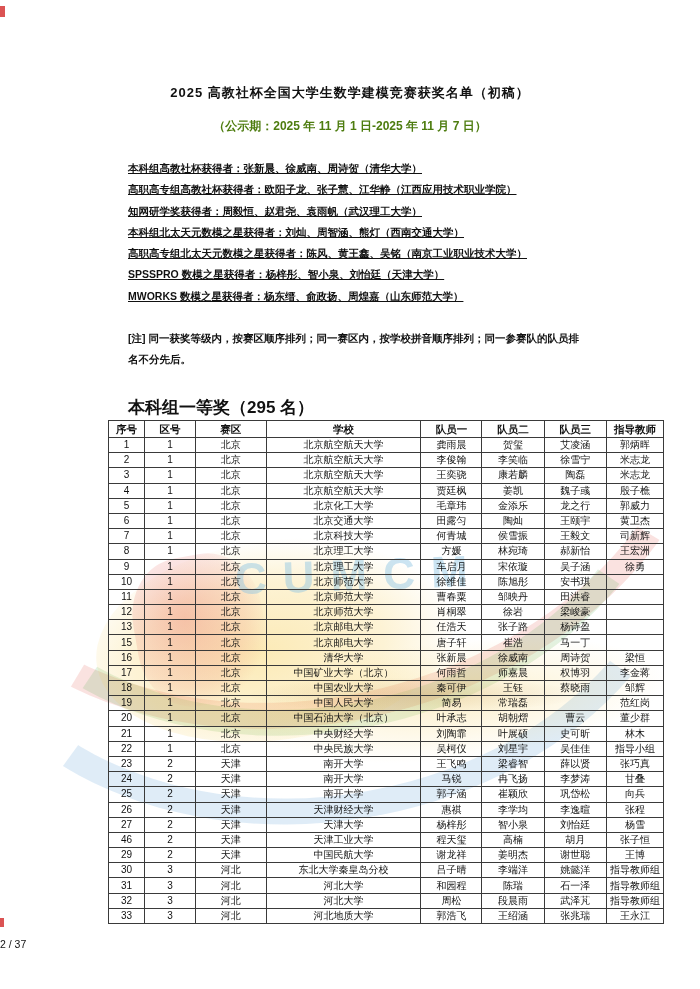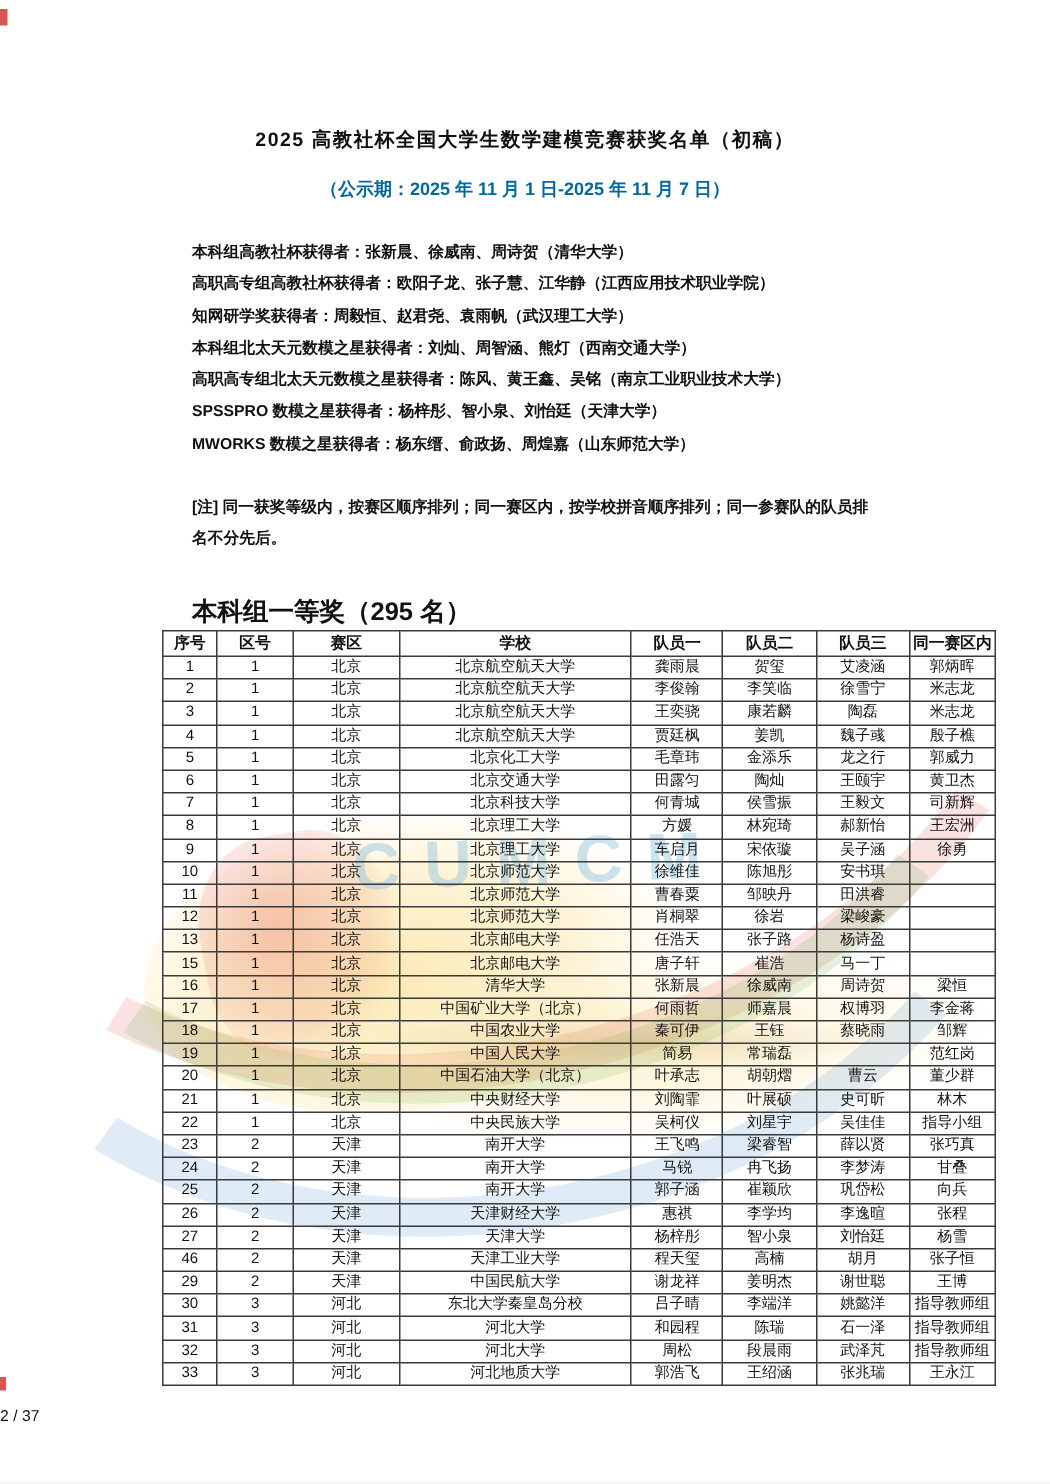--- a/index.html
+++ b/index.html
@@ -61,27 +61,27 @@
 
   
   .content{position:relative;z-index:1;}
   .doc-title{
     position:absolute;left:0;top:84px;width:700px;
     text-align:center;font-size:13px;font-weight:bold;color:#111;
     letter-spacing:1px;
   }
   .doc-subtitle{
     position:absolute;left:0;top:118px;width:700px;
-    text-align:center;font-size:12px;font-weight:bold;color:#0369a1;
+    text-align:center;font-size:12px;font-weight:bold;color:#4d7c0f;
   }
   .awards{
     position:absolute;left:128px;top:158px;width:470px;
     font-size:10.5px;font-weight:bold;color:#111;
   }
-  .awards .line{height:21.3px;line-height:21.3px;white-space:nowrap;}
+  .awards .line{height:21.3px;line-height:21.3px;white-space:nowrap;text-decoration:underline;}
   .note{
     position:absolute;left:128px;top:328px;width:458px;
     font-size:10.5px;font-weight:bold;line-height:21px;color:#111;
   }
   .section-title{
     position:absolute;left:128px;top:396px;width:400px;
     font-size:17px;font-weight:bold;color:#111;
   }
 
   
@@ -152,21 +152,21 @@
       </colgroup>
       <thead>
         <tr>
           <th>序号</th>
           <th>区号</th>
           <th>赛区</th>
           <th>学校</th>
           <th>队员一</th>
           <th>队员二</th>
           <th>队员三</th>
-          <th>同一赛区内</th>
+          <th>指导教师</th>
         </tr>
       </thead>
       <tbody>
           <tr>
             <td>1</td>
             <td>1</td>
             <td>北京</td>
             <td>北京航空航天大学</td>
             <td>龚雨晨</td>
             <td>贺玺</td>

